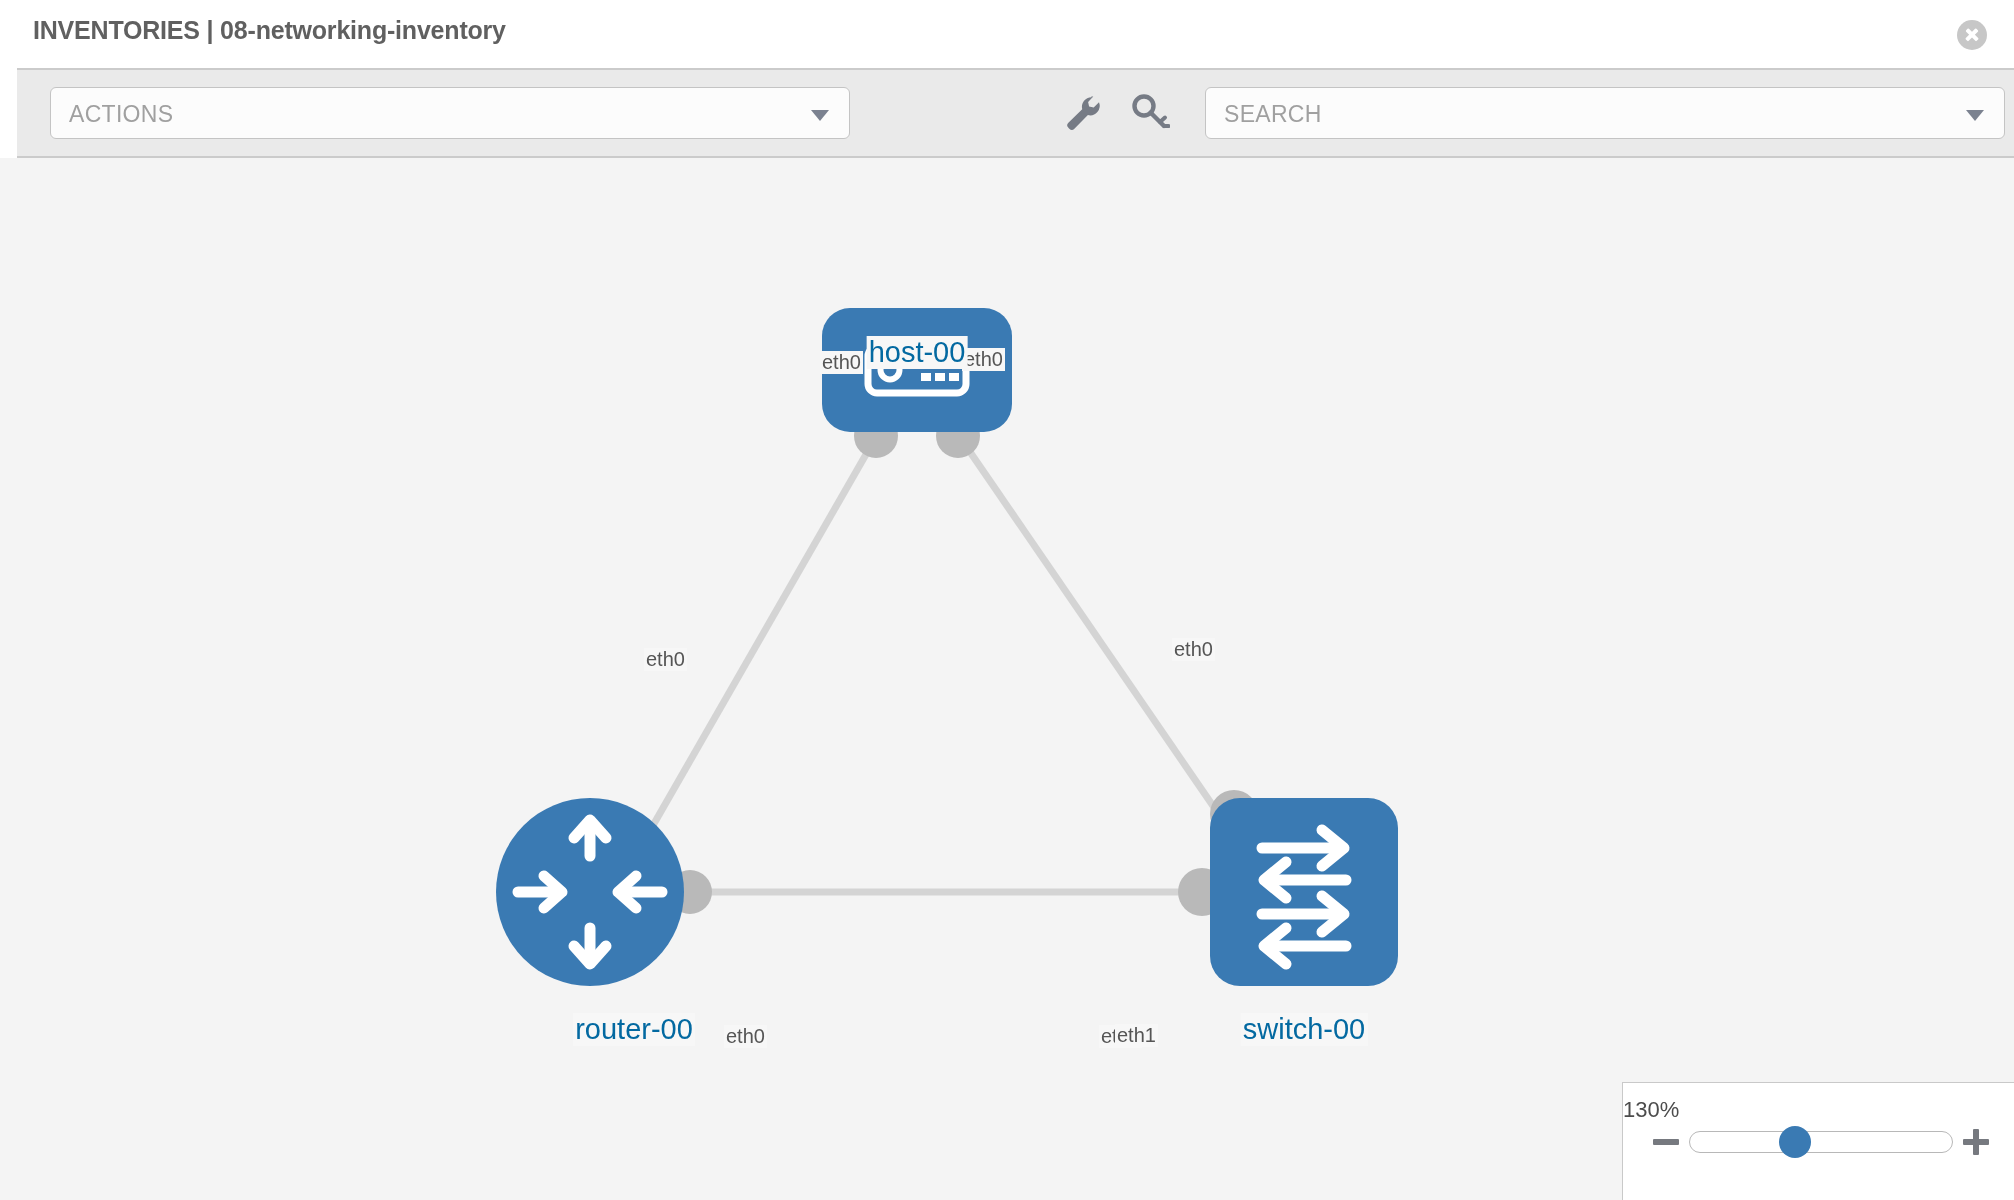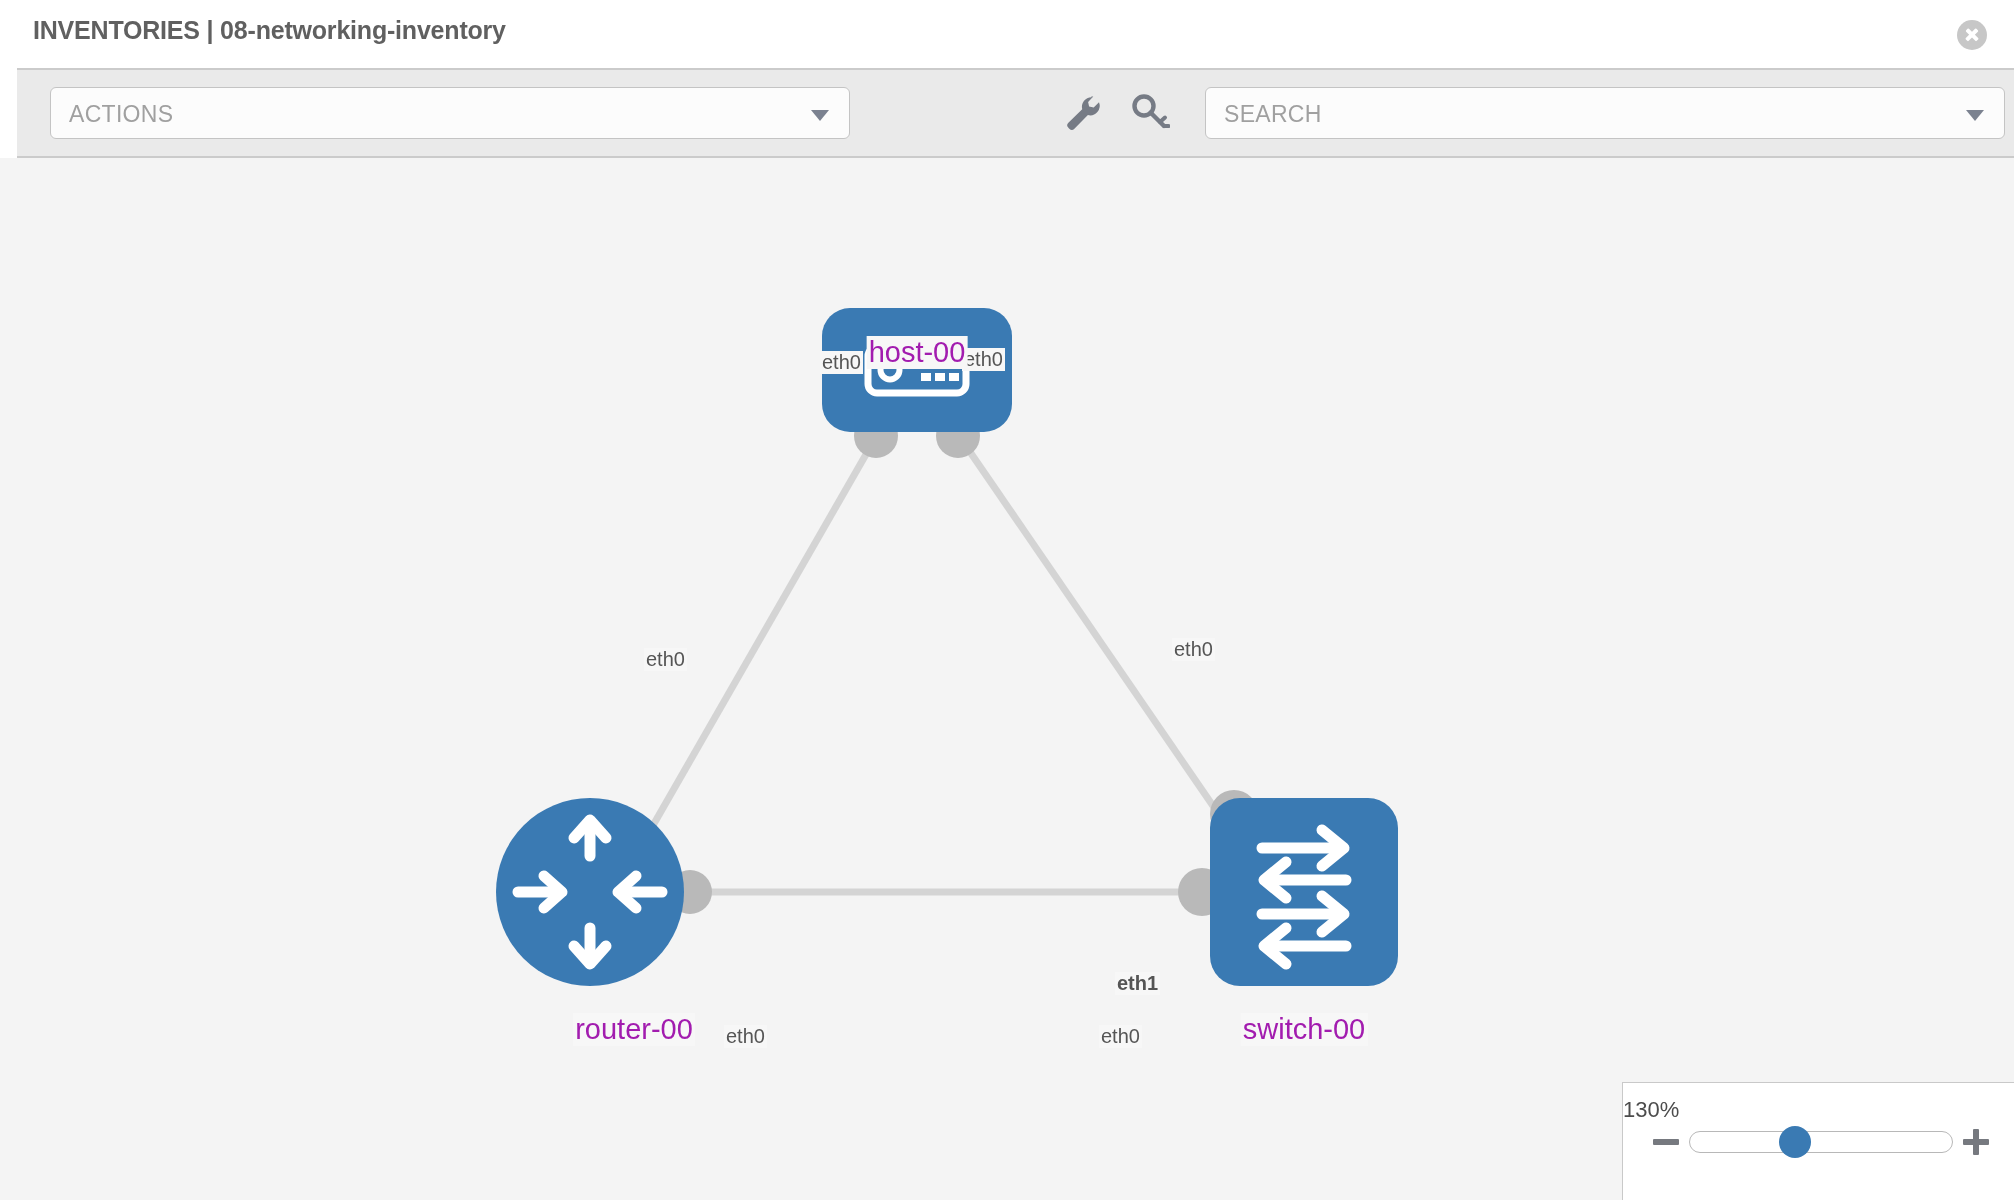--- a/index.html
+++ b/index.html
@@ -150,21 +150,21 @@
     position: absolute;
     left: 0; top: 0;
     width: 2014px;
     height: 1042px;
   }
 
   
   .node-label {
     position: absolute;
     font-size: 29px;
-    color: #a21caf;
+    color: #0369a1;
     background: #f7f7f7;
     white-space: nowrap;
     transform: translateX(-50%);
     padding: 0 2px;
   }
   .iface-label {
     position: absolute;
     font-size: 20px;
     color: #555555;
     background: #f7f7f7;
@@ -354,21 +354,21 @@
     <div class="iface-label" style="left:962px; top:190px;">eth0</div>
 
     <div class="iface-label" style="left:644px; top:490px;">eth0</div>
 
     <div class="iface-label" style="left:1172px; top:480px;">eth0</div>
 
     <div class="iface-label" style="left:724px; top:867px;">eth0</div>
 
     <div class="iface-label" style="left:1099px; top:867px;">eth0</div>
 
-    <div class="iface-label" style="left:1115px; top:814px;font-weight:bold;">eth1</div>
+    <div class="iface-label" style="left:1115px; top:866px;">eth1</div>
 
     <div class="node-label" style="left:917px; top:178px;">host-00</div>
 
     <div class="node-label" style="left:590px; top:855px;margin-left:44px;">router-00</div>
 
     <div class="node-label" style="left:1304px; top:855px;">switch-00</div>
 
     <div class="zoom-panel" style="left:1622px; top:924px;">
       <div class="zoom-value">130%</div>
       <div class="zoom-minus"></div>

